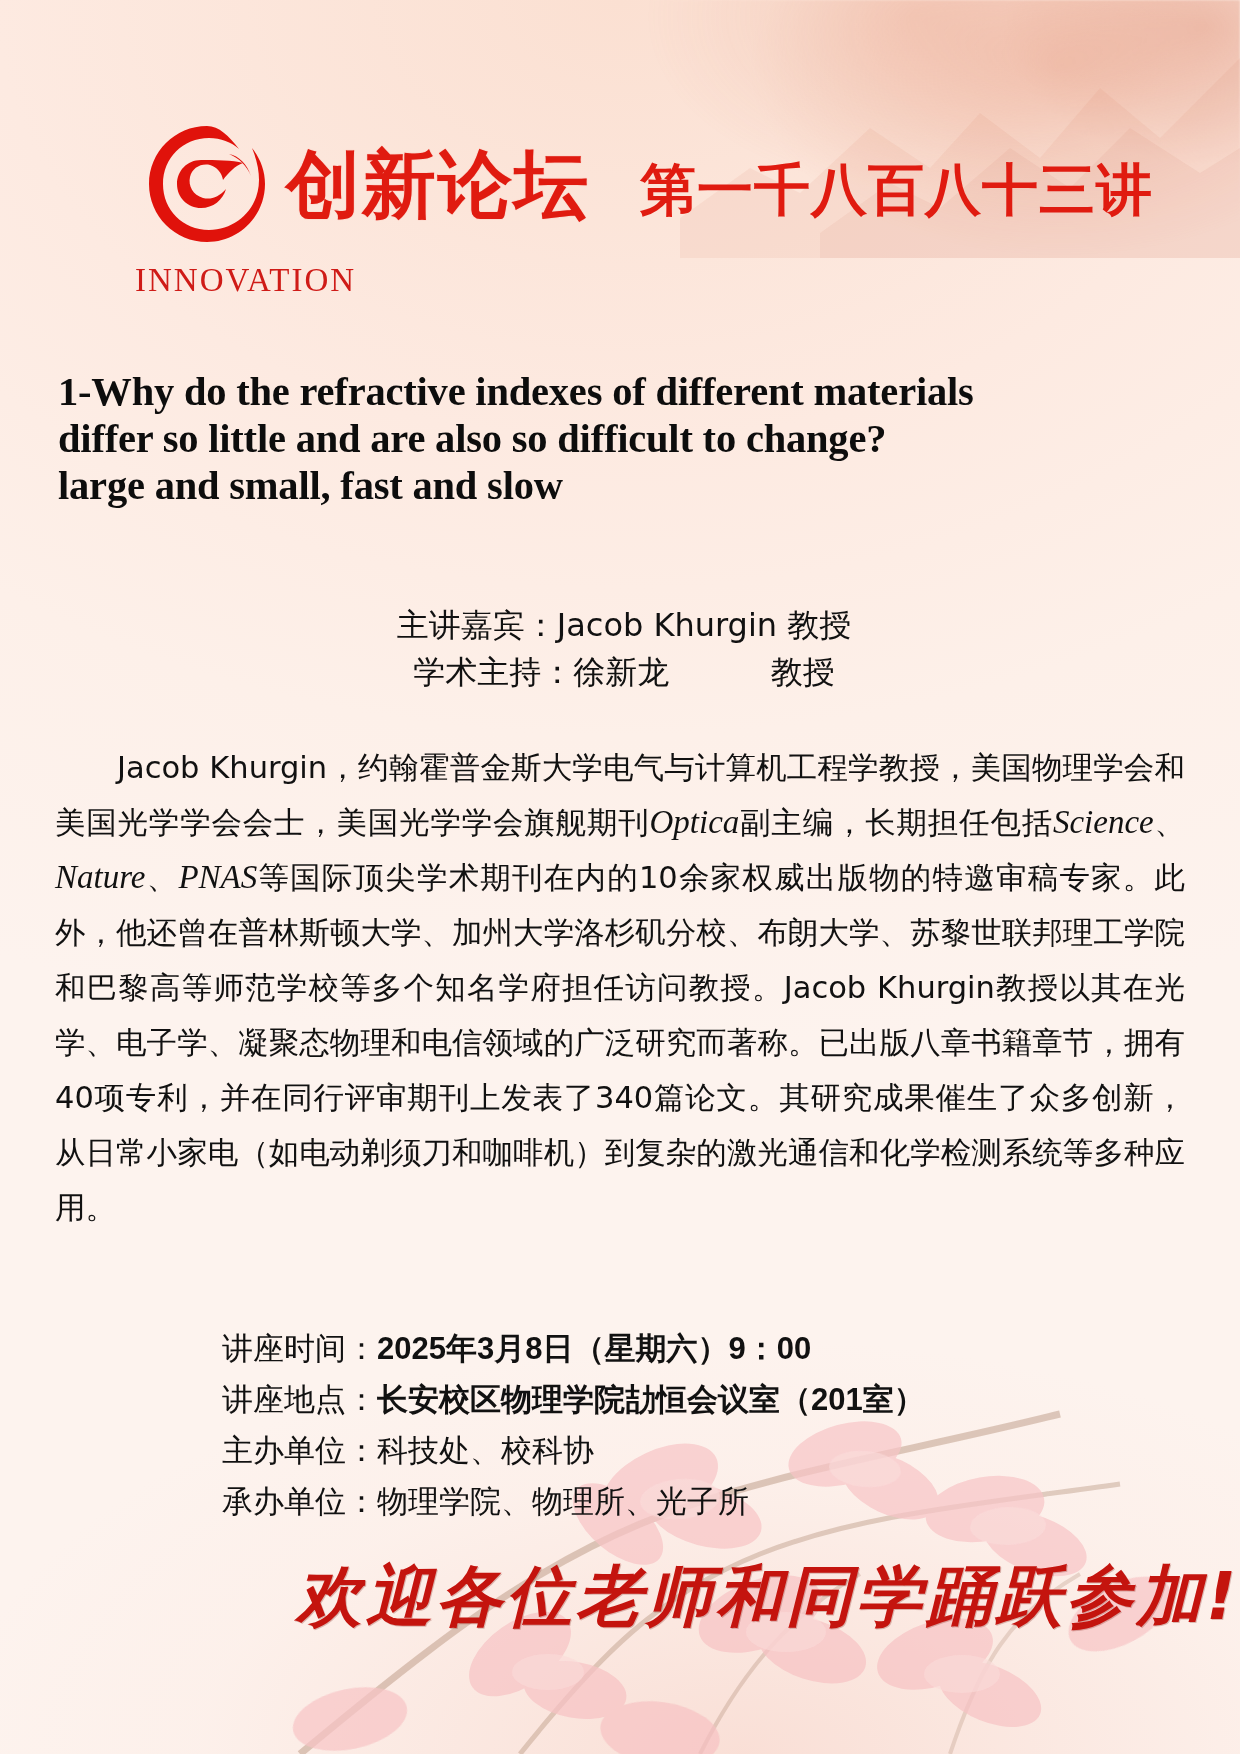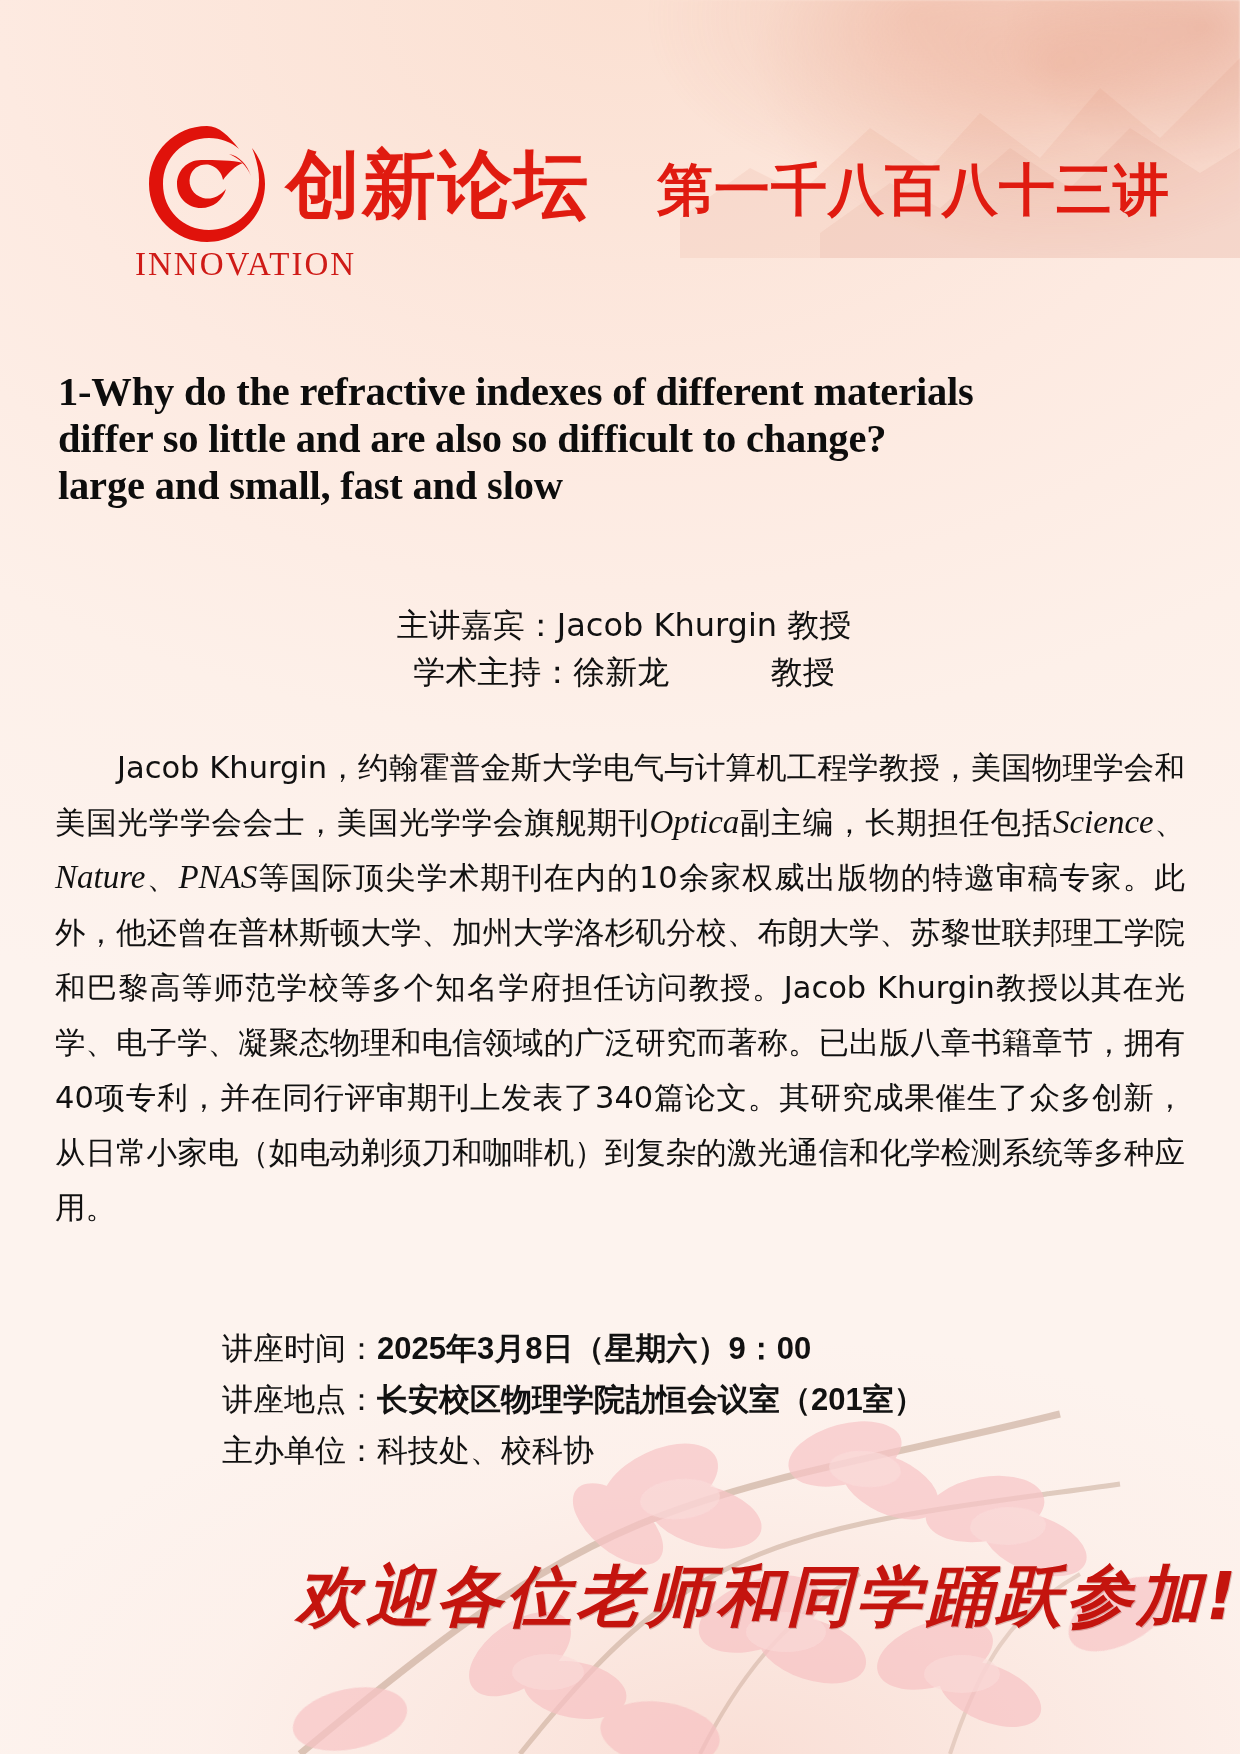--- a/index.html
+++ b/index.html
@@ -64,21 +64,21 @@
     left: 135px; top: 0;
     width: 180px; height: 190px;
   }
   .logo-mark {
     position: absolute;
     left: 8px; top: 2px;
     width: 128px; height: 128px;
   }
   .logo-word {
     position: absolute;
-    left: 0; top: 128px;
+    left: 0; top: 144px;
     width: 215px;
     text-align: right;
     color: #cf1b17;
     font-family: "Liberation Serif", serif;
     font-size: 33px;
     letter-spacing: 2px;
     font-weight: 400;
   }
   .forum-title {
     position: absolute;
@@ -93,21 +93,20 @@
   }
   .forum-session {
     position: absolute;
     left: 640px; top: 40px;
     color: #e01b10;
     font-family: "DejaVu Sans", sans-serif;
     font-weight: 700;
     font-size: 56px;
     letter-spacing: 1px;
     line-height: 64px;
-    margin-left: 17px;
   }
 
   
   .talk-title {
     position: absolute;
     left: 58px; top: 368px;
     width: 1130px;
     color: #0d0d0d;
     font-family: "Liberation Serif", serif;
     font-weight: bold;
@@ -247,17 +246,18 @@
     <div class="row">主讲嘉宾：Jacob Khurgin 教授</div>
     <div class="row">学术主持：徐新龙          教授</div>
   </div>
 
   <div class="bio"><span>Jacob Khurgin，约翰霍普金斯大学电气与计算机工程学教授，美国物理学会和美国光学学会会士，美国光学学会旗舰期刊</span><i>Optica</i><span>副主编，长期担任包括</span><i>Science</i><span>、</span><i>Nature</i><span>、</span><i>PNAS</i><span>等国际顶尖学术期刊在内的10余家权威出版物的特邀审稿专家。此外，他还曾在普林斯顿大学、加州大学洛杉矶分校、布朗大学、苏黎世联邦理工学院和巴黎高等师范学校等多个知名学府担任访问教授。Jacob Khurgin教授以其在光学、电子学、凝聚态物理和电信领域的广泛研究而著称。已出版八章书籍章节，拥有40项专利，并在同行评审期刊上发表了340篇论文。其研究成果催生了众多创新，从日常小家电（如电动剃须刀和咖啡机）到复杂的激光通信和化学检测系统等多种应用。</span></div>
 
   <div class="info">
     <div class="line"><span>讲座时间：</span><b>2025年3月8日（星期六）9：00</b></div>
     <div class="line"><span>讲座地点：</span><b>长安校区物理学院劼恒会议室（201室）</b></div>
     <div class="line"><span>主办单位：</span><span>科技处、校科协</span></div>
+    <div class="line"><span>承办单位：</span><span>物理学院、物理所、光子所</span></div>
   </div>
 
   <div class="welcome">欢迎各位老师和同学踊跃参加!</div>
 
 </div>
 
 </body></html>

